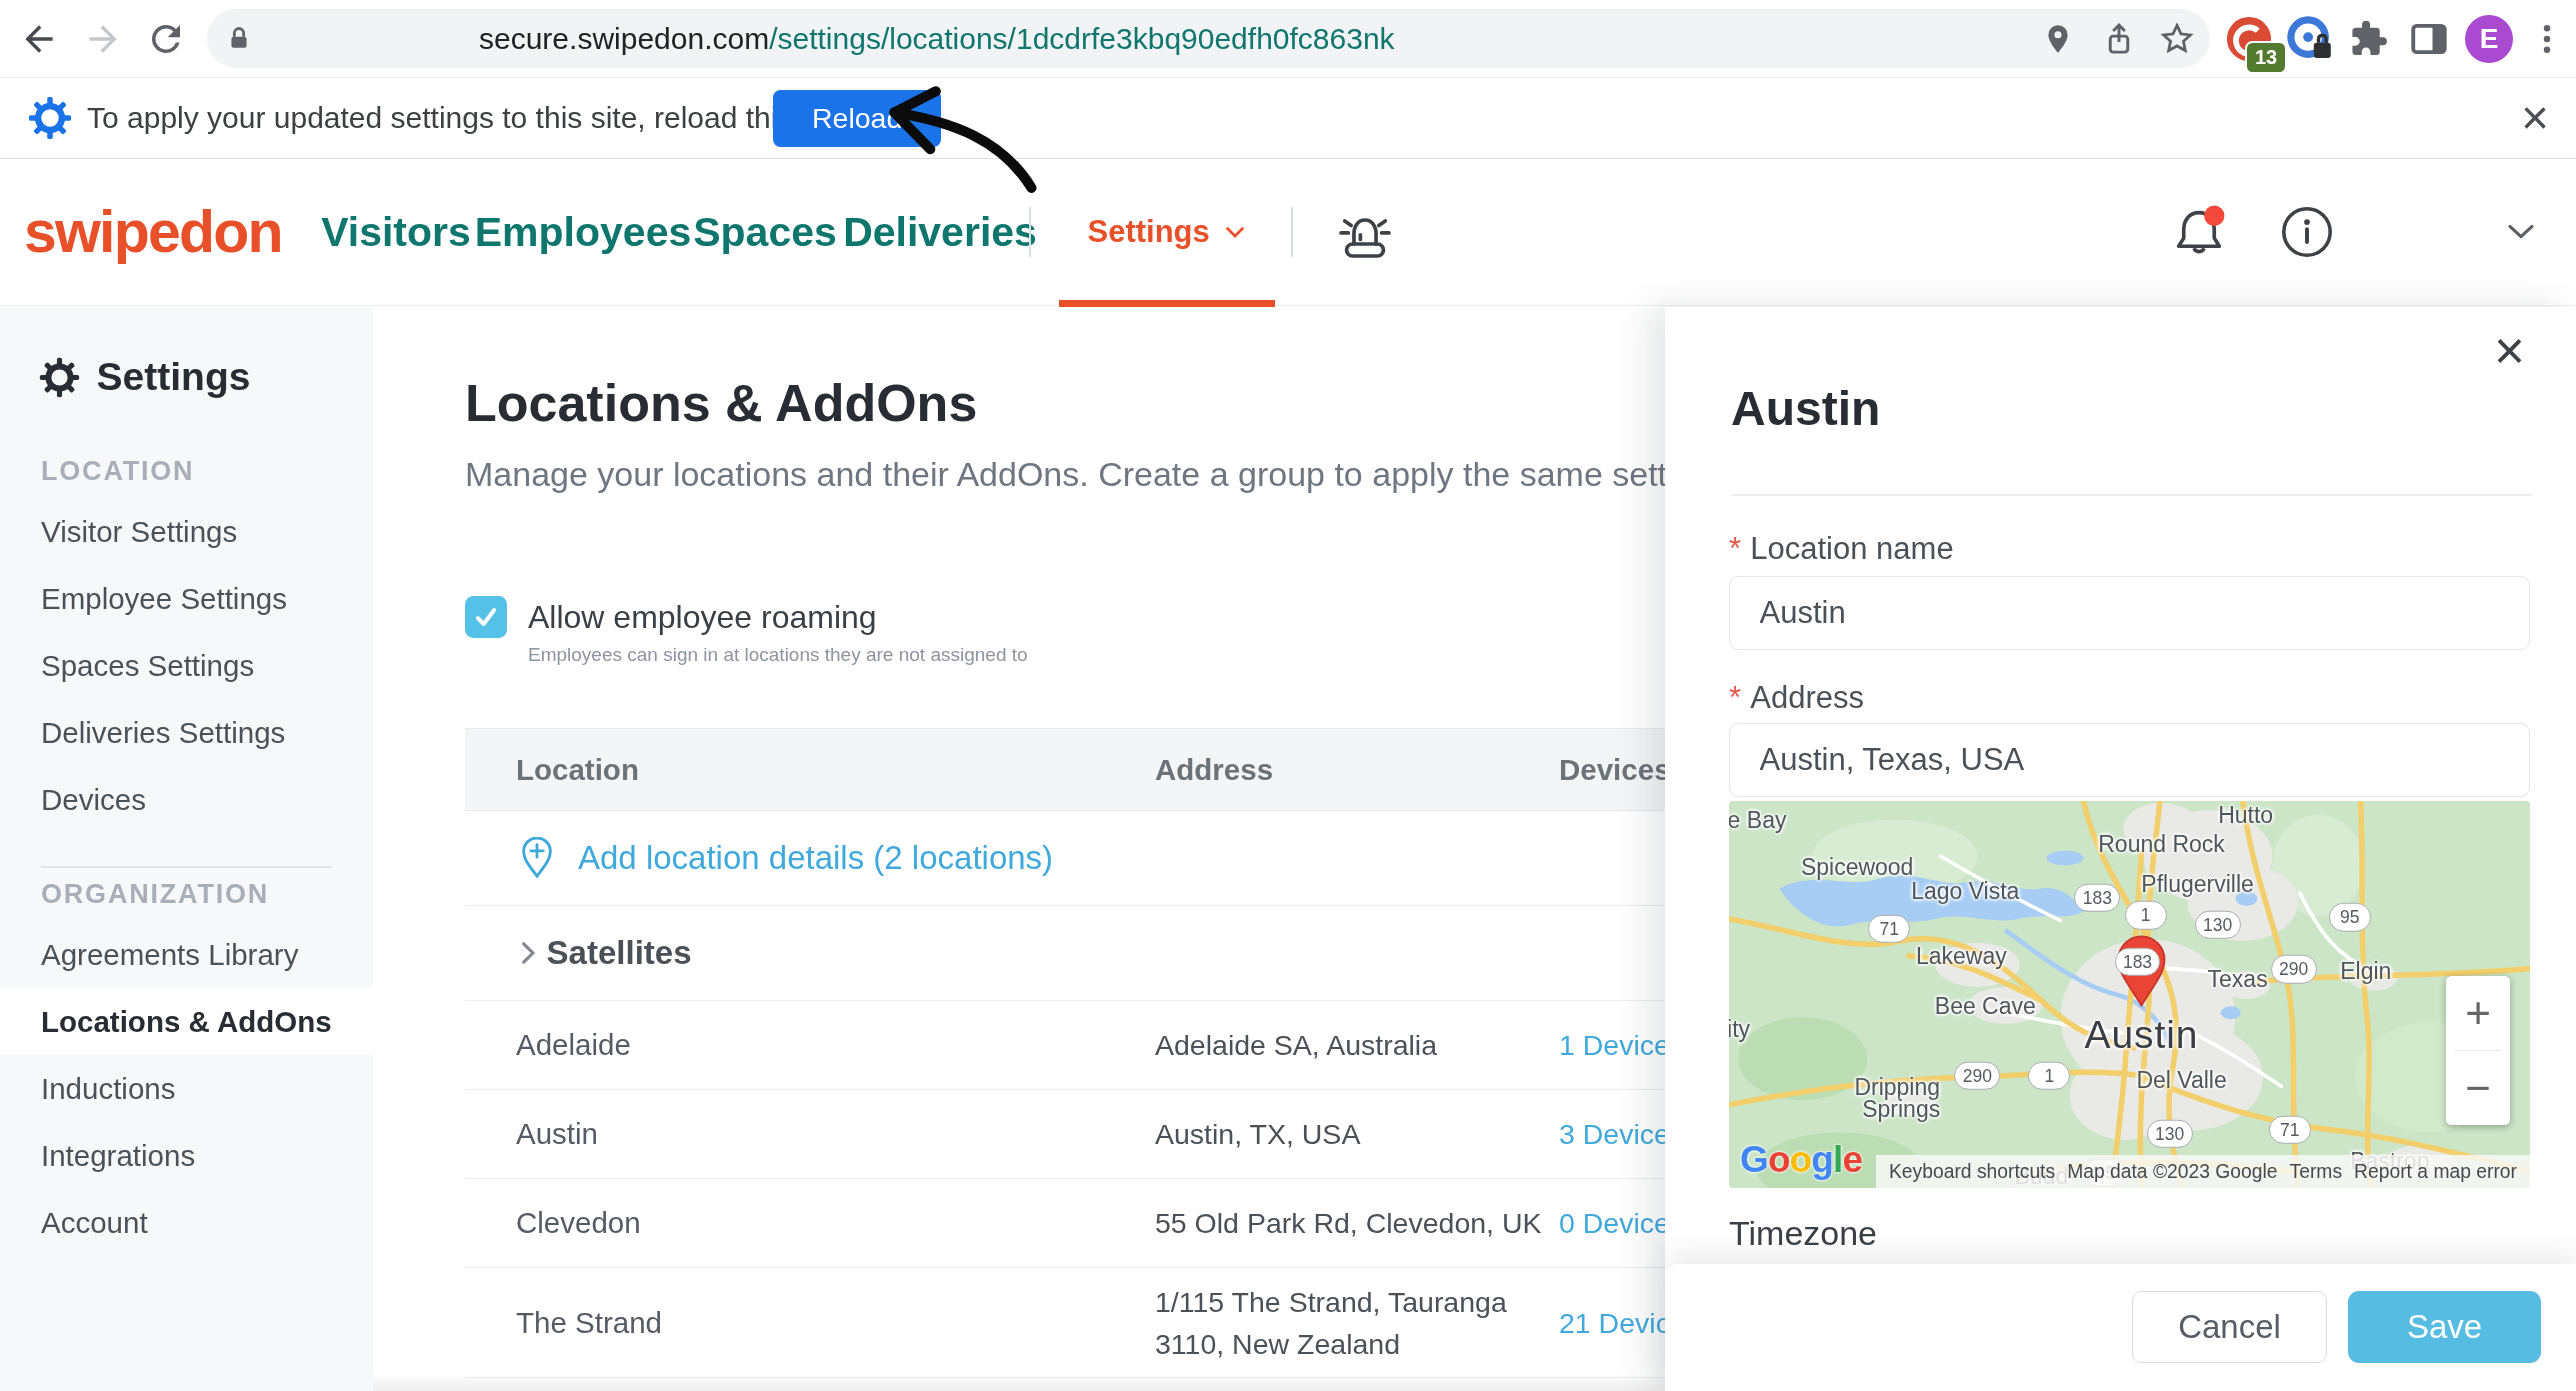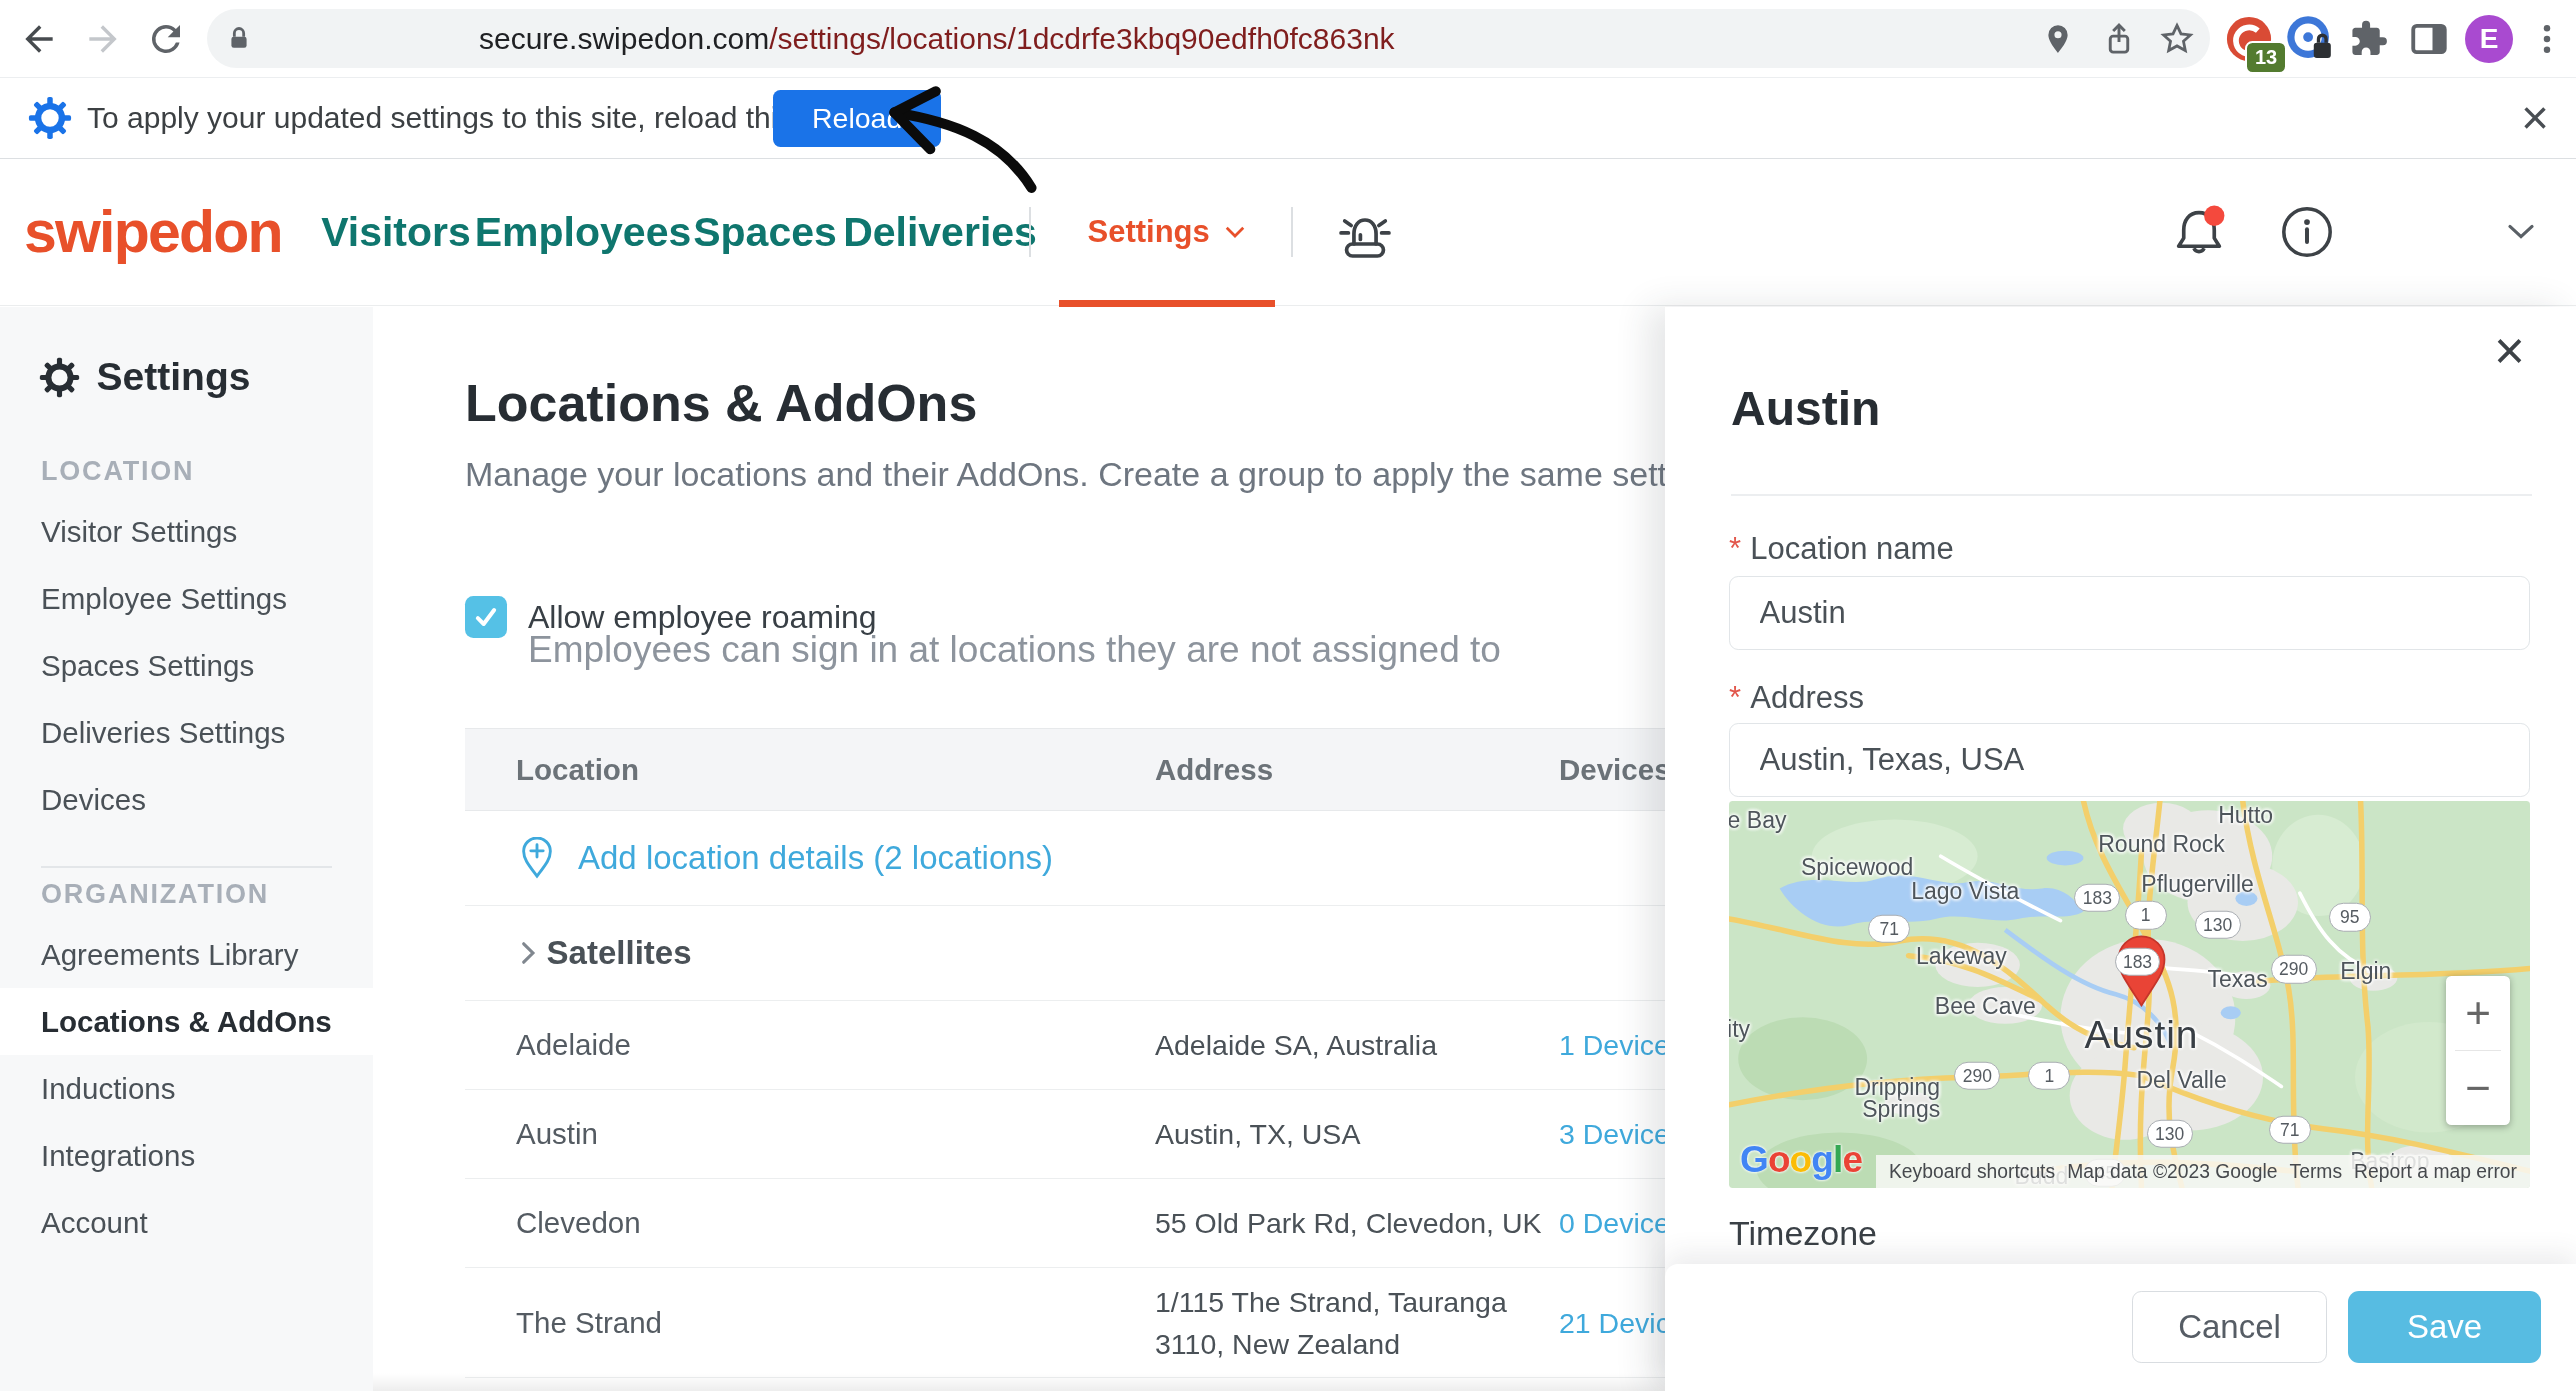--- a/index.html
+++ b/index.html
@@ -7,21 +7,21 @@
   .screen{position:relative;width:2576px;height:1391px;overflow:hidden;
     font-family:"Liberation Sans","DejaVu Sans",sans-serif;background:#fff}
   svg{display:block}
 
   
   .browser-bar{position:absolute;left:0;top:0;width:100%;height:77px;background:#fff}
   .bicon{position:absolute;top:50%;transform:translate(-50%,-50%)}
   .url-pill{position:absolute;left:207px;top:9.2px;width:2003px;height:59px;background:#f1f3f4;border-radius:31px}
   .url-text{position:absolute;left:272px;top:0;height:59px;line-height:59px;font-size:30px;white-space:nowrap}
   .url-text .dom{color:#202124}
-  .url-text .path{color:#7f1d1d}
+  .url-text .path{color:#0f766e}
   .ext-badge{position:absolute;left:2245px;top:41px;min-width:42px;height:33px;line-height:29.5px;
     background:#537b2f;border:2.8px solid #fff;border-radius:7.4px;color:#fff;font-size:20px;font-weight:700;text-align:center}
   .chrome-avatar{position:absolute;left:2465px;top:14.7px;width:48px;height:48px;border-radius:50%;background:#a94ad0;
     color:#fff;font-size:28px;font-weight:700;text-align:center;line-height:48px}
 
   
   .notif-bar{position:absolute;left:0;top:77px;width:100%;height:82px;background:#fff;
     border-top:0.9px solid #eceef0;border-bottom:1.8px solid #dcdfe2}
   .notif-gear{position:absolute;left:28px;top:50%;transform:translateY(-50%);color:#1a73e8}
   .notif-msg{position:absolute;left:87px;top:50%;transform:translateY(-50%);font-size:30px;color:#3c4043;white-space:nowrap}
@@ -55,21 +55,21 @@
   .sb-divider{height:1.8px;background:#e3e6e9;margin:33px 41px 0 41px}
 
   
   .main{position:absolute;left:373px;top:307px;right:0;bottom:0;background:#fff;overflow:hidden}
   .page-title{position:absolute;left:92px;top:66px;font-size:52px;font-weight:700;color:#272d33}
   .page-desc{position:absolute;left:92px;top:147px;font-size:34px;line-height:41px;color:#6e7680;white-space:nowrap}
   .roam{position:absolute;left:92px;top:286px}
   .roam-check{position:absolute;left:0;top:2.8px;width:42px;height:42px;background:#55c1e6;border-radius:8.3px;
     display:flex;align-items:center;justify-content:center;cursor:pointer}
   .roam-label{position:absolute;left:63px;top:0;height:48px;line-height:48px;font-size:32px;color:#383f45;white-space:nowrap}
-  .roam-desc{position:absolute;left:63px;top:36px;font-size:37px;color:#8d949d;white-space:nowrap}
+  .roam-desc{position:absolute;left:63px;top:51px;font-size:19px;color:#8d949d;white-space:nowrap}
   .loc-table{position:absolute;left:92px;top:421px;width:1786px}
   .t-head{position:relative;height:83px;background:#f4f5f7;border-top:1.8px solid #e7e9eb;border-bottom:1.8px solid #e7e9eb}
   .t-head .col{position:absolute;top:50%;transform:translateY(-50%);font-size:29.5px;font-weight:600;color:#6b7278}
   .c1{left:51px}.c2{left:690px}.c3{left:1094px}
   .t-special{position:relative;height:95px;border-bottom:1.8px solid #eceeef;display:flex;align-items:center}
   .add-link{display:flex;align-items:center;gap:20px;margin-left:51px;color:#3fa9dc;font-size:33px;cursor:pointer}
   .sat-row{display:flex;align-items:center;gap:10px;margin-left:55px;color:#4a5157;font-size:33px;font-weight:600;cursor:pointer}
   .t-row{position:relative;height:89px;border-bottom:1.8px solid #eceeef}
   .t-row:last-child{height:110px}
   .t-row .cell{position:absolute;top:50%;transform:translateY(-50%)}

